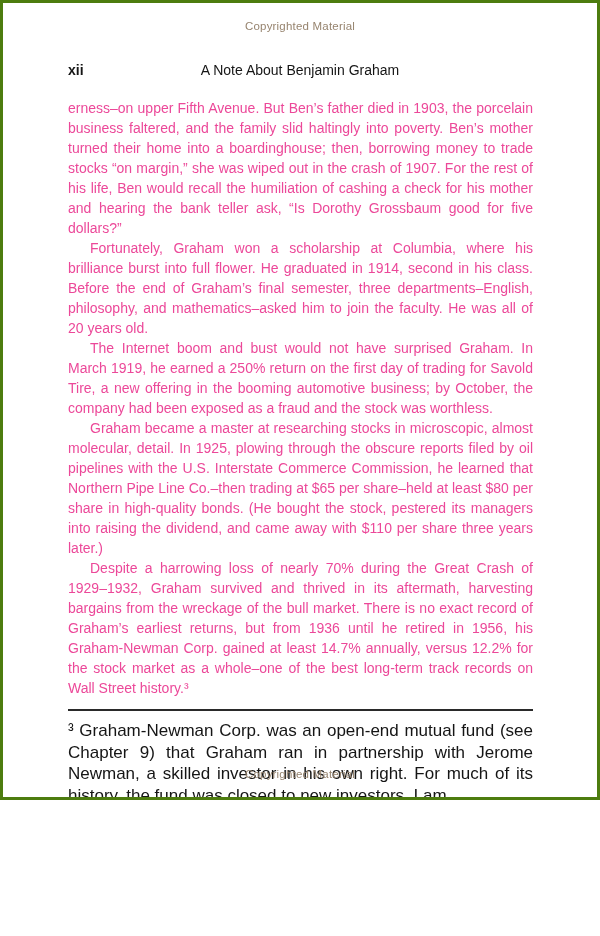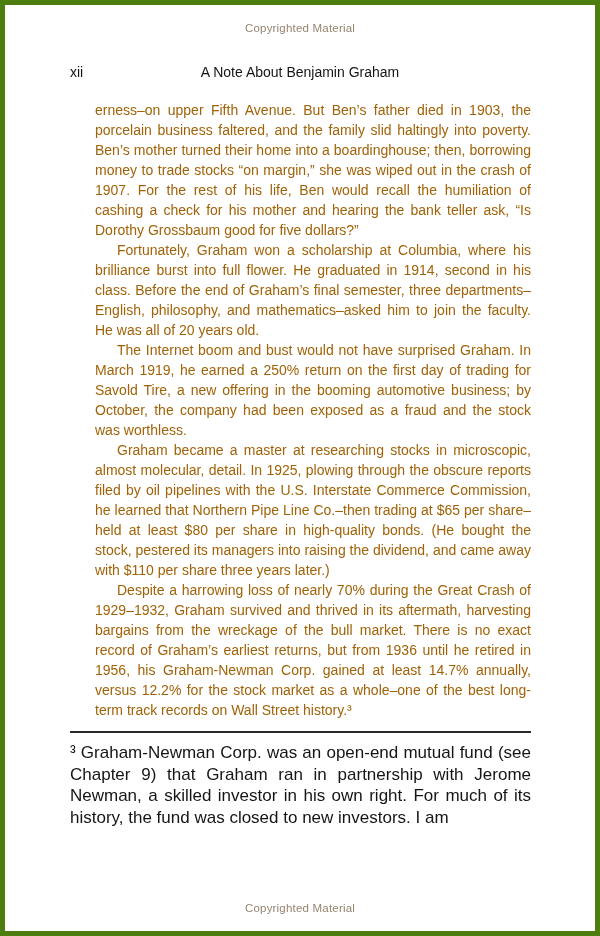--- a/index.html
+++ b/index.html
@@ -1,24 +1,24 @@
 <!DOCTYPE html>
 <html><head>
 <meta charset="utf-8">
 <style>
   * { box-sizing: border-box; }
   html, body { margin: 0; padding: 0; background: #ffffff; }
   .page {
     width: 600px;
-    height: 936px;
+    height: 800px;
     background: #ffffff;
     position: relative;
     font-family: "Liberation Sans", sans-serif;
     color: #111111;
-    border: 5px solid #4d7c0f;
+    border: 3px solid #4d7c0f;
     overflow: hidden;
   }
   .copyright {
     text-align: center;
     font-size: 11.5px;
     letter-spacing: 0.2px;
     color: #97846f;
   }
   .copyright.top { padding-top: 17px; }
   .copyright.bottom {
@@ -31,31 +31,32 @@
     position: relative;
     margin: 30px 65px 0 65px;
     font-size: 14px;
     color: #151515;
     height: 17px;
   }
   .page-num {
     position: absolute;
     left: 0;
     top: 0;
+    font-weight: bold;
   }
   .running-title {
     display: block;
     text-align: center;
   }
   .body-text {
-    margin: 19px 64px 0 90px;
+    margin: 19px 64px 0 65px;
     font-size: 14px;
     line-height: 20px;
     text-align: justify;
-    color: #a16207;
+    color: #ec4899;
   }
   .body-text p {
     margin: 0;
     text-indent: 22px;
   }
   .body-text p.first { text-indent: 0; }
   .footnote-rule {
     margin: 11px 64px 0 65px;
     border: none;
     border-top: 2px solid #2a2a2a;

